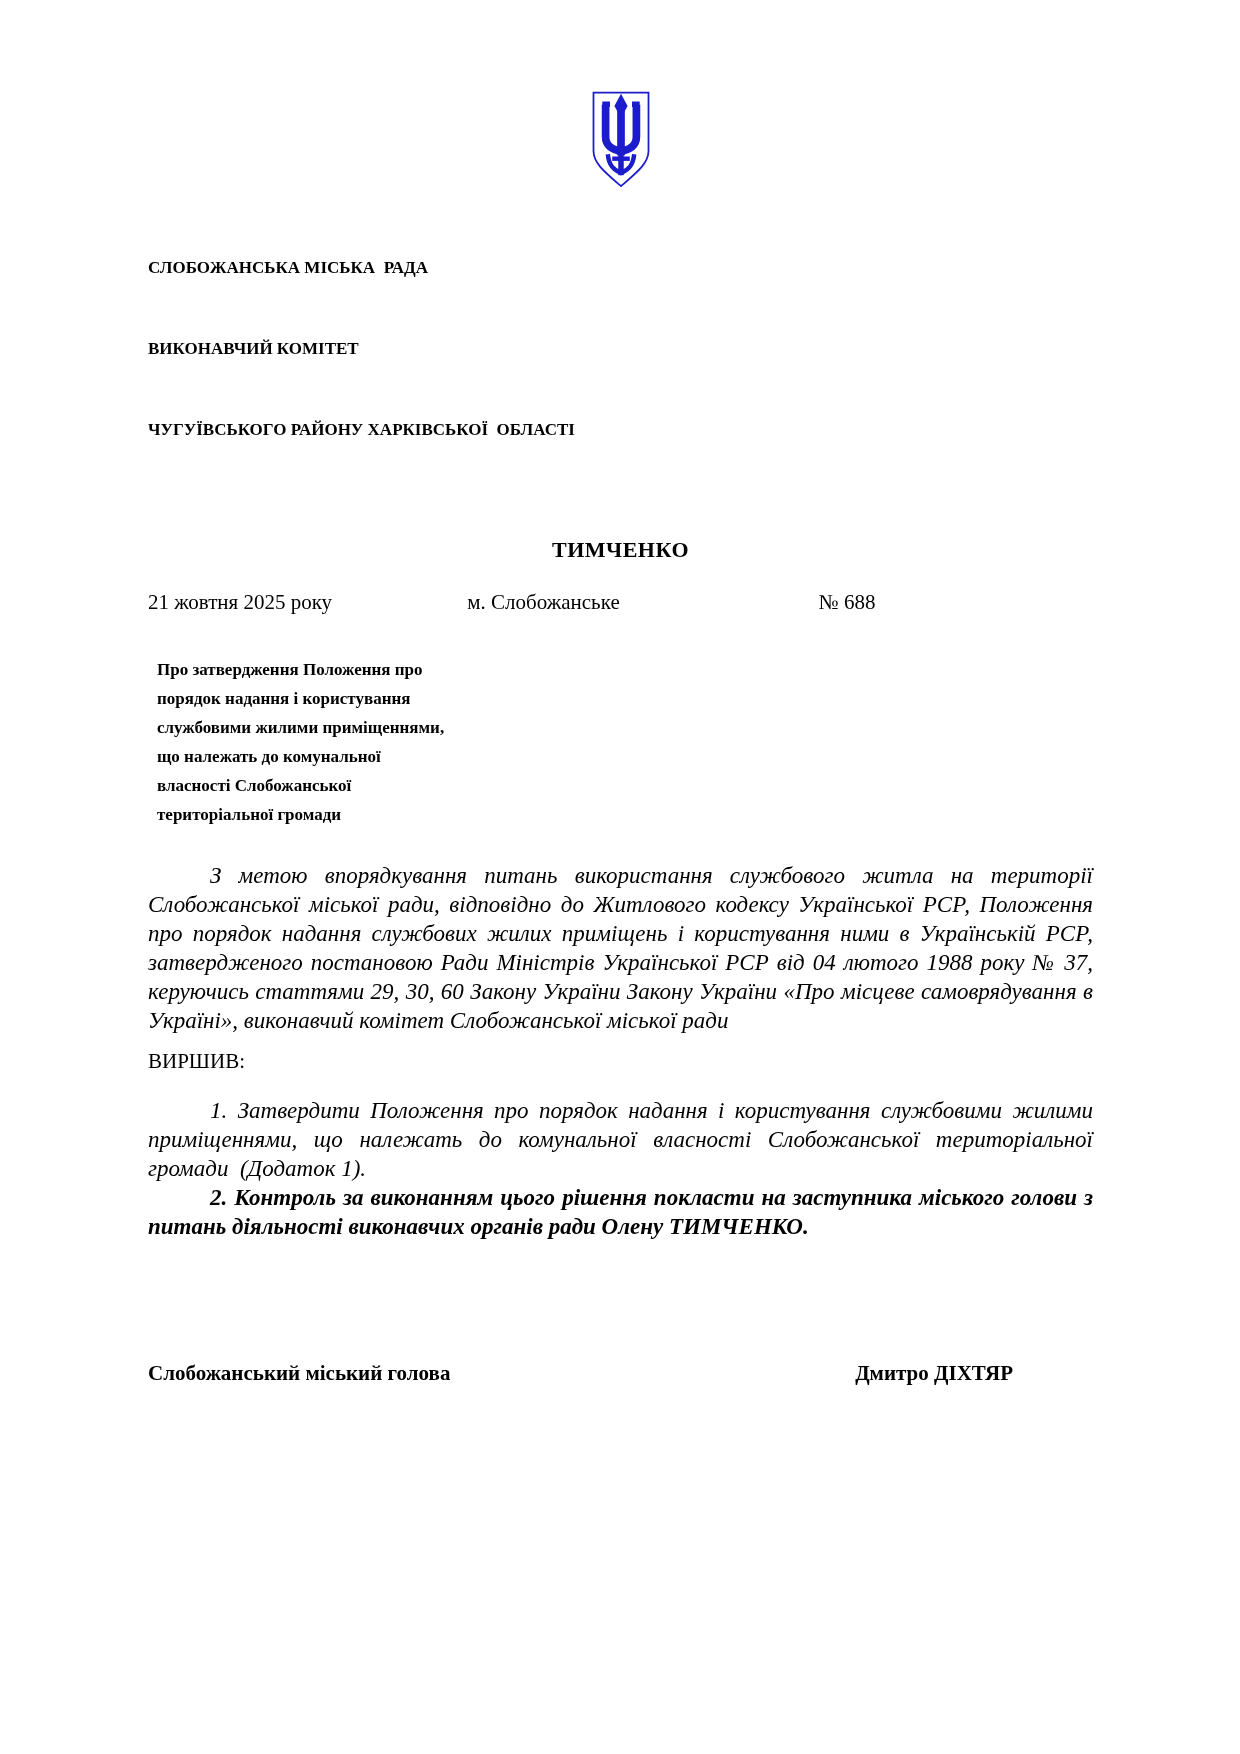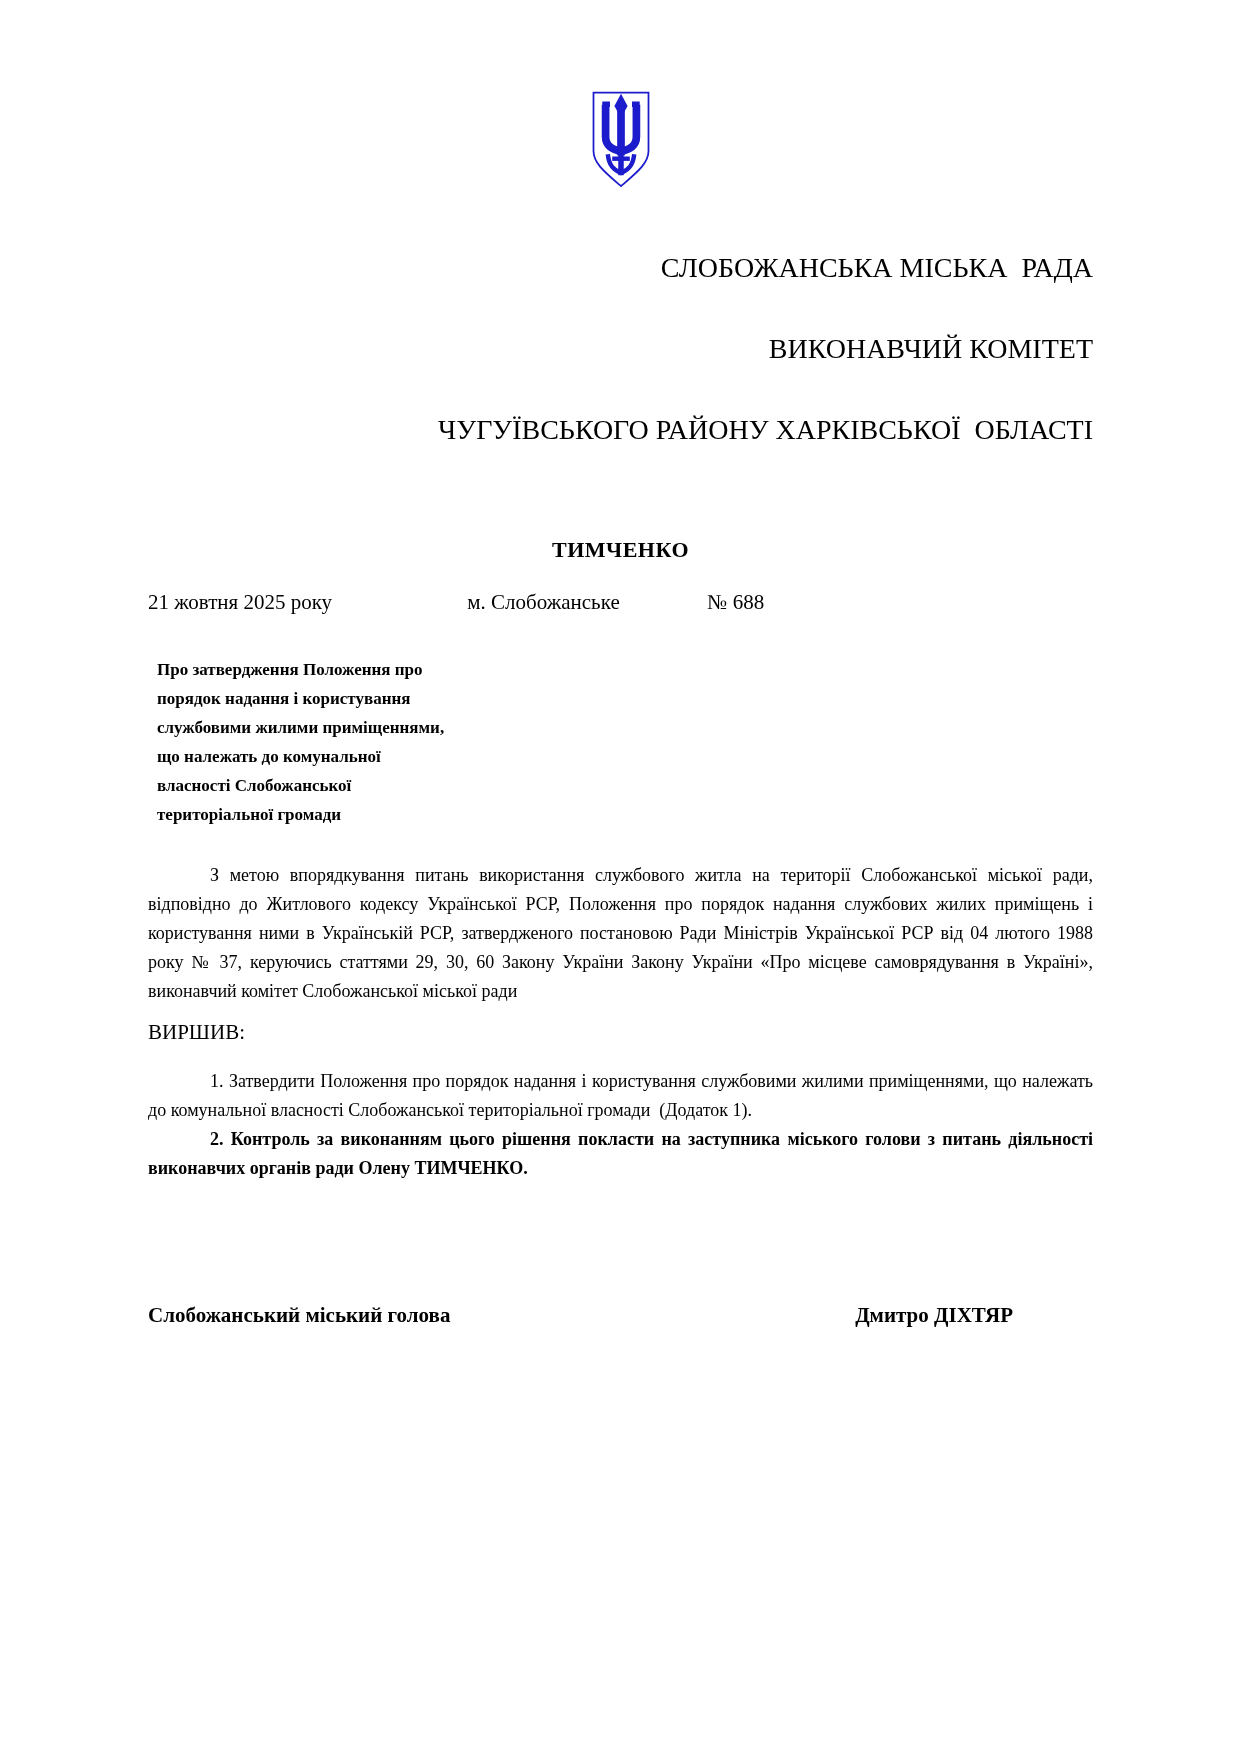--- a/index.html
+++ b/index.html
@@ -22,57 +22,58 @@
     padding: 90px 147px 0 148px;
   }
   .emblem {
     width: 66px;
     height: 100px;
     margin: 0 auto;
     display: block;
   }
   .org {
     margin-top: 10px;
-    text-align: right;
-    font-weight: normal;
-    font-size: 28px;
+    text-align: left;
+    font-weight: bold;
+    font-size: 17px;
     line-height: 27px;
     white-space: pre-wrap;
   }
   .doc-type {
     margin-top: 40px;
     text-align: center;
     font-weight: bold;
     font-size: 22px;
     letter-spacing: 0.5px;
   }
   .meta-row {
     margin-top: 27px;
     display: flex;
     align-items: baseline;
     font-size: 21px;
   }
   .meta-left  { flex: 1; text-align: left; }
   .meta-center{ flex: 1; text-align: center; transform: translateX(-24px); }
-  .meta-right { flex: 1; text-align: left; padding-right: 106px; }
+  .meta-right { flex: 1; text-align: center; padding-right: 106px; }
   .subject {
     margin: 40px 0 0 9px;
     max-width: 430px;
     font-weight: bold;
     font-size: 17px;
     line-height: 29px;
     white-space: pre-line;
   }
   .body-par {
     margin: 32px 0 0 0;
-    font-size: 18px;
+    font-size: 23px;
     line-height: 29px;
     text-align: justify;
     text-indent: 62px;
     white-space: pre-wrap;
+    font-style: italic;
   }
   .resolved {
     margin-top: 12px;
     font-size: 21px;
     line-height: 29px;
   }
   .item { margin-top: 20px; }
   .item-2 { margin-top: 0; font-weight: bold; }
   .sig-row {
     margin-top: 120px;

